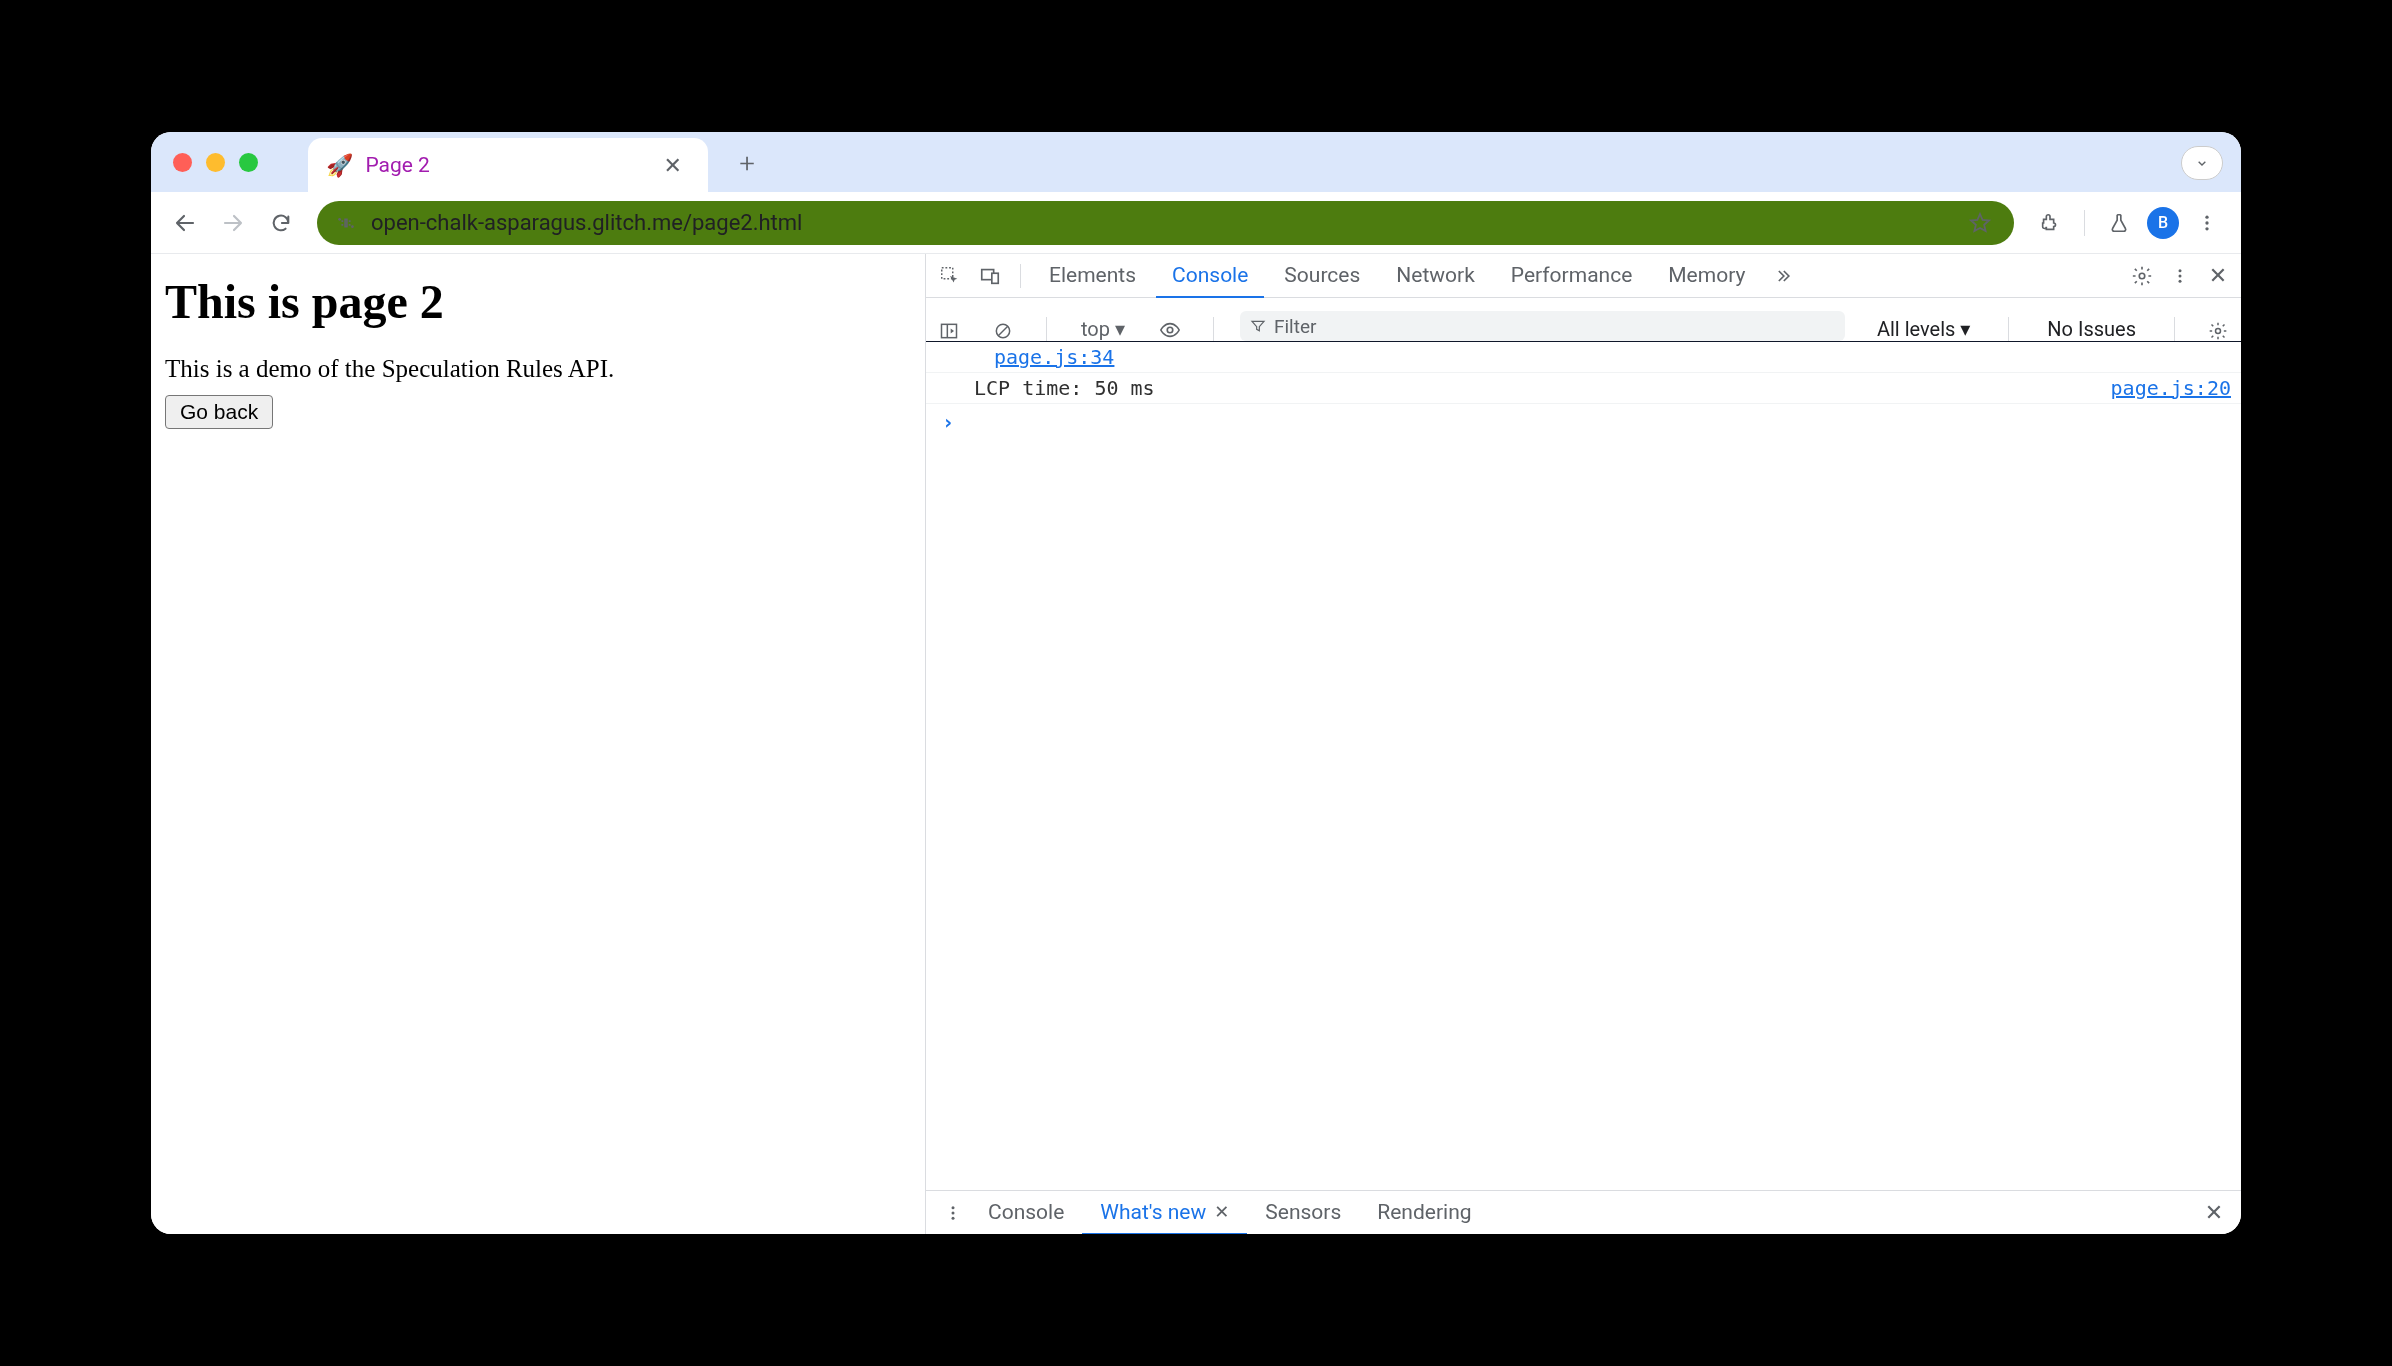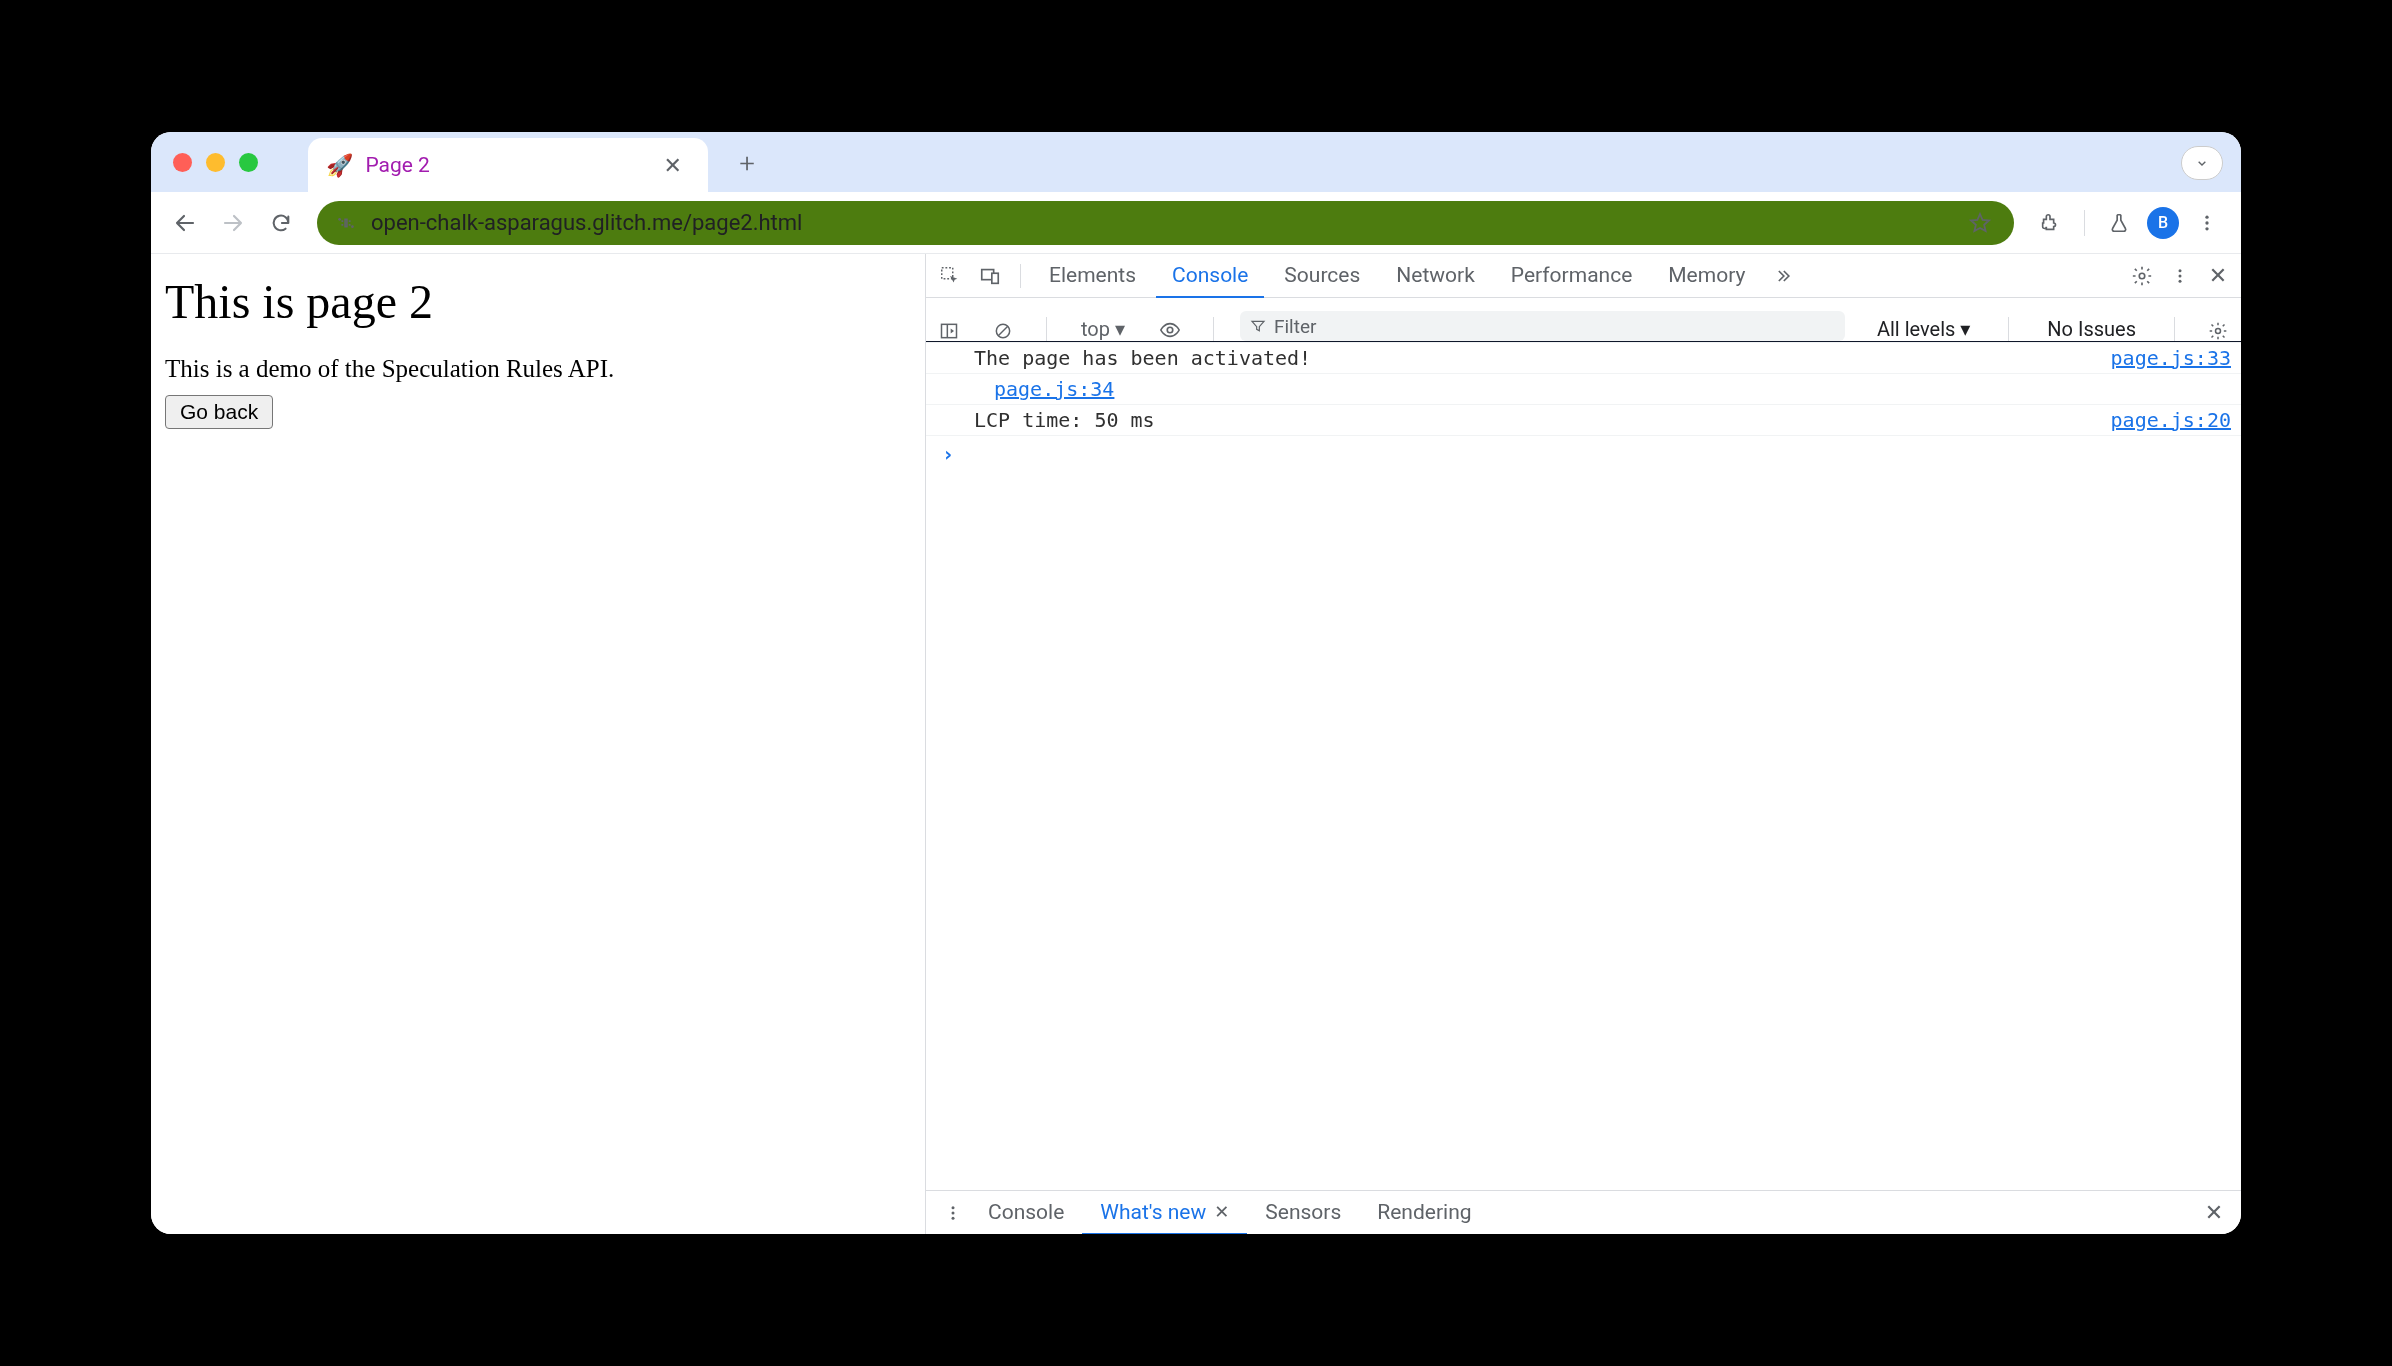--- a/index.html
+++ b/index.html
@@ -112,21 +112,21 @@
     overflow:hidden;
   }
   .page {
     width: 775px;
     padding: 20px 14px;
     border-right:1px solid #dadce0;
     background:#fff;
     font-family: "Times New Roman", serif;
     color:#000;
   }
-  .page h1 { font-size:48px; font-weight:400; margin-bottom:26px;}
+  .page h1 { font-size:48px; font-weight:700; margin-bottom:26px;}
   .page p { font-size:25px; margin-bottom:12px;}
   .page button {
     font-size:21px;padding:4px 14px;border:1px solid #767676;background:#efefef;border-radius:4px;cursor:pointer;
     font-family: -apple-system, sans-serif;
   }
   
   .devtools {
     flex:1;
     display:flex;
     flex-direction:column;
@@ -352,24 +352,20 @@
         <div class="sep"></div>
         <div class="fico">
           <svg width="20" height="20" viewBox="0 0 24 24">
               <circle cx="12" cy="12" r="3" stroke="#5f6368" stroke-width="1.8" fill="none"></circle>
               <path d="M12 2v3m0 14v3M4.2 4.2l2.1 2.1m11.4 11.4l2.1 2.1M2 12h3m14 0h3M4.2 19.8l2.1-2.1m11.4-11.4l2.1-2.1" stroke="#5f6368" stroke-width="1.8"></path>
             </svg>
         </div>
       </div>
 
       <div class="dt-log">
-        <div class="log-row first">
-          <span class="log-msg"><span>The page has been activated!</span><span class="log-num"></span><span></span></span>
-          <span class="log-src">page.js:33</span>
-        </div>
         <div class="log-row">
           <span class="log-src">page.js:34</span>
         </div>
         <div class="log-row">
           <span class="log-msg"><span>LCP time: 50 ms</span><span class="log-num"></span><span></span></span>
           <span class="log-src">page.js:20</span>
         </div>
         <div class="log-prompt">›</div>
       </div>
 

